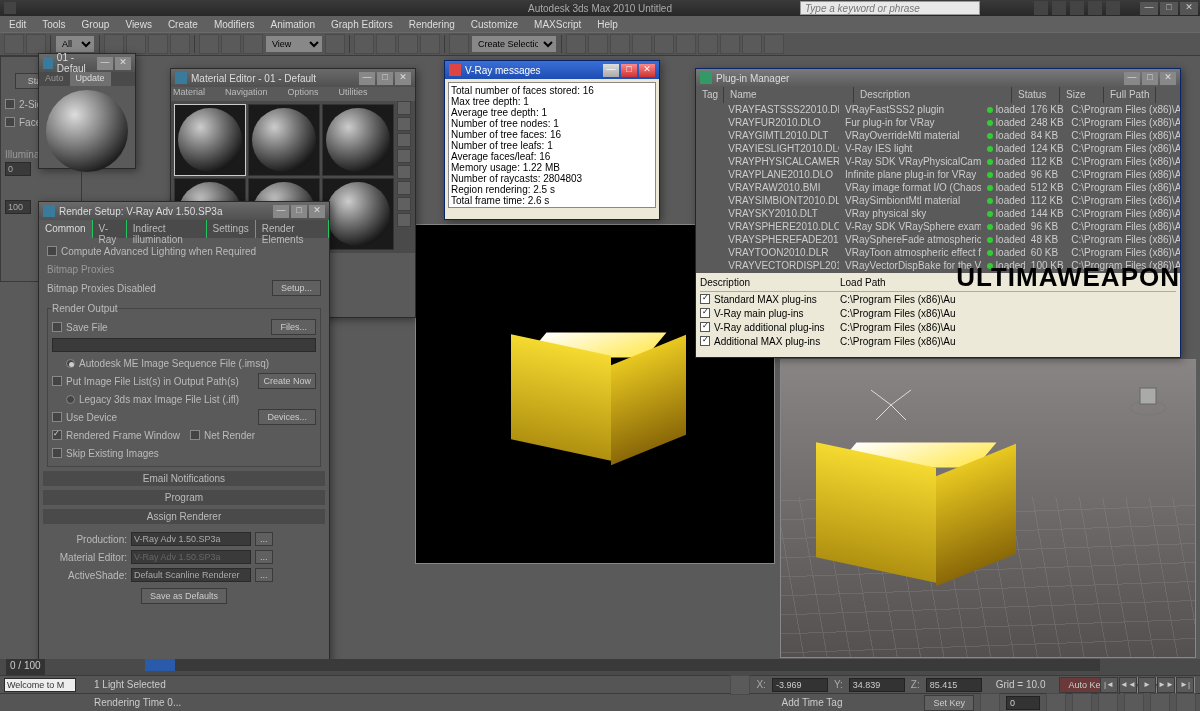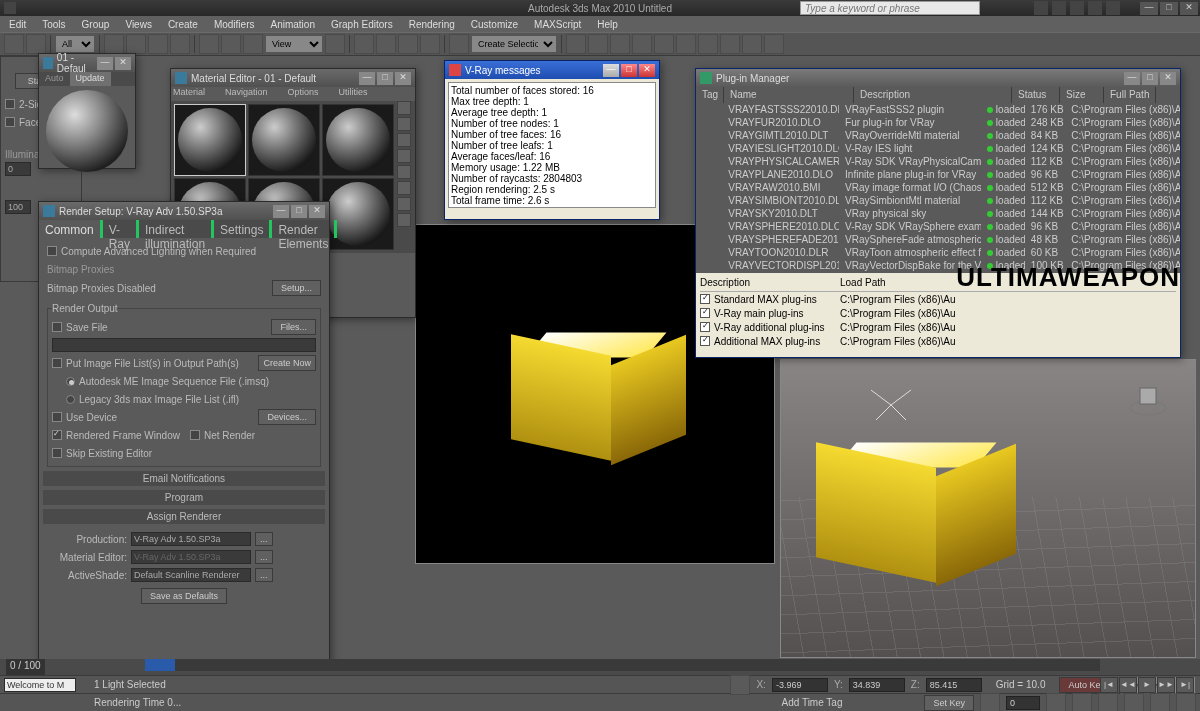--- a/index.html
+++ b/index.html
@@ -42,21 +42,21 @@
 .mat-menu{display:flex;height:14px;background:#5a5a5a;padding:0 2px;gap:20px}
 .mat-menu span{color:#bbb;font-size:9px}
 .sphere-grid{display:flex;flex-wrap:wrap;padding:2px;background:#4a4a4a}
 .sphere-cell{width:72px;height:72px;background:#1a1a1a;border:1px solid #333;margin:1px;position:relative}
 .sphere-cell.sel{border:1px solid #ccc}
 .sphere-sm{width:64px;height:64px;border-radius:50%;background:radial-gradient(circle at 35% 30%,#ccc,#777 35%,#1a1a1a 75%,#000);margin:3px auto}
 .side-tools{position:absolute;right:2px;top:32px;width:16px;display:flex;flex-direction:column;gap:2px}
 .side-tools span{width:14px;height:14px;background:#606060;border:1px solid #404040}
 .render-setup{left:38px;top:145px;width:292px;height:506px}
 .rs-tabs{display:flex;height:18px;background:#4a4a4a}
-.rs-tabs span{padding:3px 6px;color:#bbb;font-size:12px;border-right:3px solid #22c55e;cursor:pointer}
+.rs-tabs span{padding:3px 6px;color:#bbb;font-size:10px;border-right:1px solid #22c55e;cursor:pointer}
 .rs-tabs .active{background:#5a5a5a;color:#ddd}
 .rs-body{padding:4px 8px;color:#bbb;font-size:9px;height:440px;overflow:hidden}
 .rs-row{display:flex;align-items:center;height:18px;gap:4px}
 .chk{width:10px;height:10px;border:1px solid #888;background:#444;display:inline-block}
 .chk.on::after{content:"✓";color:#ddd;font-size:8px;display:block;margin-top:-2px}
 .rad{width:9px;height:9px;border:1px solid #888;border-radius:50%;background:#444;display:inline-block}
 .rad.on::after{content:"";display:block;width:5px;height:5px;background:#ccc;border-radius:50%;margin:2px}
 .btn{background:#606060;border:1px solid #3a3a3a;color:#ccc;padding:2px 8px;cursor:pointer;font-size:9px}
 .input-dark{background:#3a3a3a;border:1px solid #2a2a2a;color:#aaa;height:14px;padding:0 2px;font-size:9px}
 .group-title{background:#4a4a4a;margin:4px -4px;padding:2px 6px;text-align:center;color:#bbb}
@@ -308,47 +308,47 @@
           <span style="flex:1">Bitmap Proxies Disabled</span>
           <span class="btn">Setup...</span>
         </div>
       <fieldset style="border:1px solid #444;padding:4px;margin-top:6px"><legend>Render Output</legend>
         <div class="rs-row">
             <span class="chk"></span>
             <span style="flex:1">Save File</span>
             <span class="btn">Files...</span>
           </div>
         <input class="input-dark" style="width: 100%; margin: 2px 0px;">
+        <div class="rs-row" style="padding-left:14px">
+            <span class="rad on"></span>
+            <span>Autodesk ME Image Sequence File (.imsq)</span>
+          </div>
         <div class="rs-row">
             <span class="chk"></span>
             <span style="flex:1">Put Image File List(s) in Output Path(s)</span>
             <span class="btn" style="padding:2px 4px">Create Now</span>
-          </div>
-        <div class="rs-row" style="padding-left:14px">
-            <span class="rad on"></span>
-            <span>Autodesk ME Image Sequence File (.imsq)</span>
           </div>
         <div class="rs-row" style="padding-left:14px">
             <span class="rad"></span>
             <span>Legacy 3ds max Image File List (.ifl)</span>
           </div>
         <div class="rs-row">
             <span class="chk"></span>
             <span style="flex:1">Use Device</span>
             <span class="btn">Devices...</span>
           </div>
         <div class="rs-row">
             <span class="chk on"></span>
             <span style="width:120px">Rendered Frame Window</span>
             <span class="chk"></span>
             <span>Net Render</span>
           </div>
         <div class="rs-row">
             <span class="chk"></span>
-            <span>Skip Existing Editor</span>
+            <span>Skip Existing Images</span>
           </div>
       </fieldset>
       <div class="group-title">Email Notifications</div>
       <div class="group-title">Program</div>
       <div class="group-title">Assign Renderer</div>
       <div class="rs-row" style="margin-top:6px">
           <span style="width:80px;text-align:right">Production:</span>
           <input class="input-dark" style="width: 120px;" value="V-Ray Adv 1.50.SP3a">
           <span class="btn" style="padding:1px 4px">...</span>
         </div>

